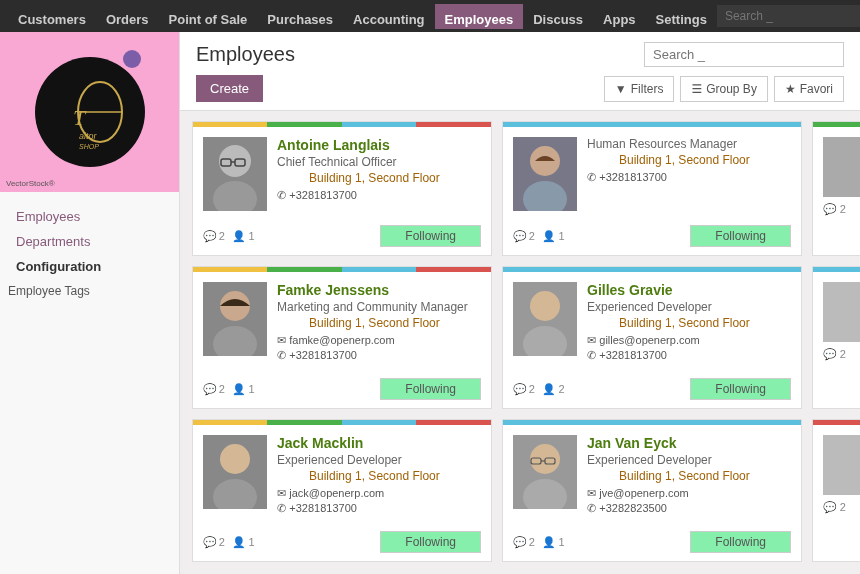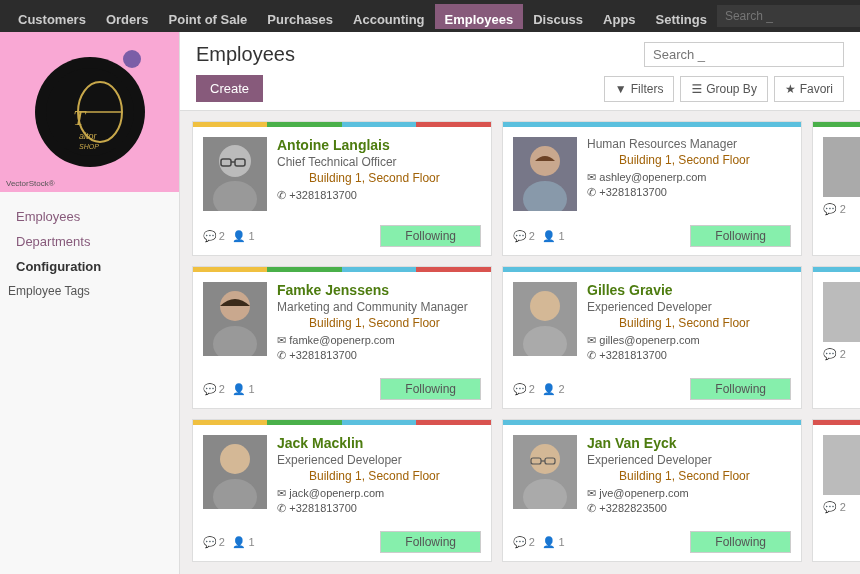--- a/index.html
+++ b/index.html
@@ -378,21 +378,20 @@
               <svg viewBox="0 0 64 74" xmlns="http://www.w3.org/2000/svg">
                 <rect width="64" height="74" fill="#778"></rect>
                 <circle cx="32" cy="24" r="15" fill="#c9a88e"></circle>
                 <ellipse cx="32" cy="62" rx="22" ry="18" fill="#8899aa"></ellipse>
                 <path d="M22 24 Q32 14 42 24" fill="#6b4226" stroke="none"></path>
               </svg>
             </div>
             <div class="card-info">
               <div class="card-role">Human Resources Manager</div>
               <div class="card-building">Building 1, Second Floor</div>
-              <div class="card-contact">✉ <span>ashley@openerp.com</span></div>
               <div class="card-contact">✆ <span>+3281813700</span></div>
             </div>
           </div>
           <div class="card-footer">
             <div class="card-stats">
               <div class="card-stat">
                 <span>💬</span>
                 <span>2</span>
               </div>
               <div class="card-stat">

